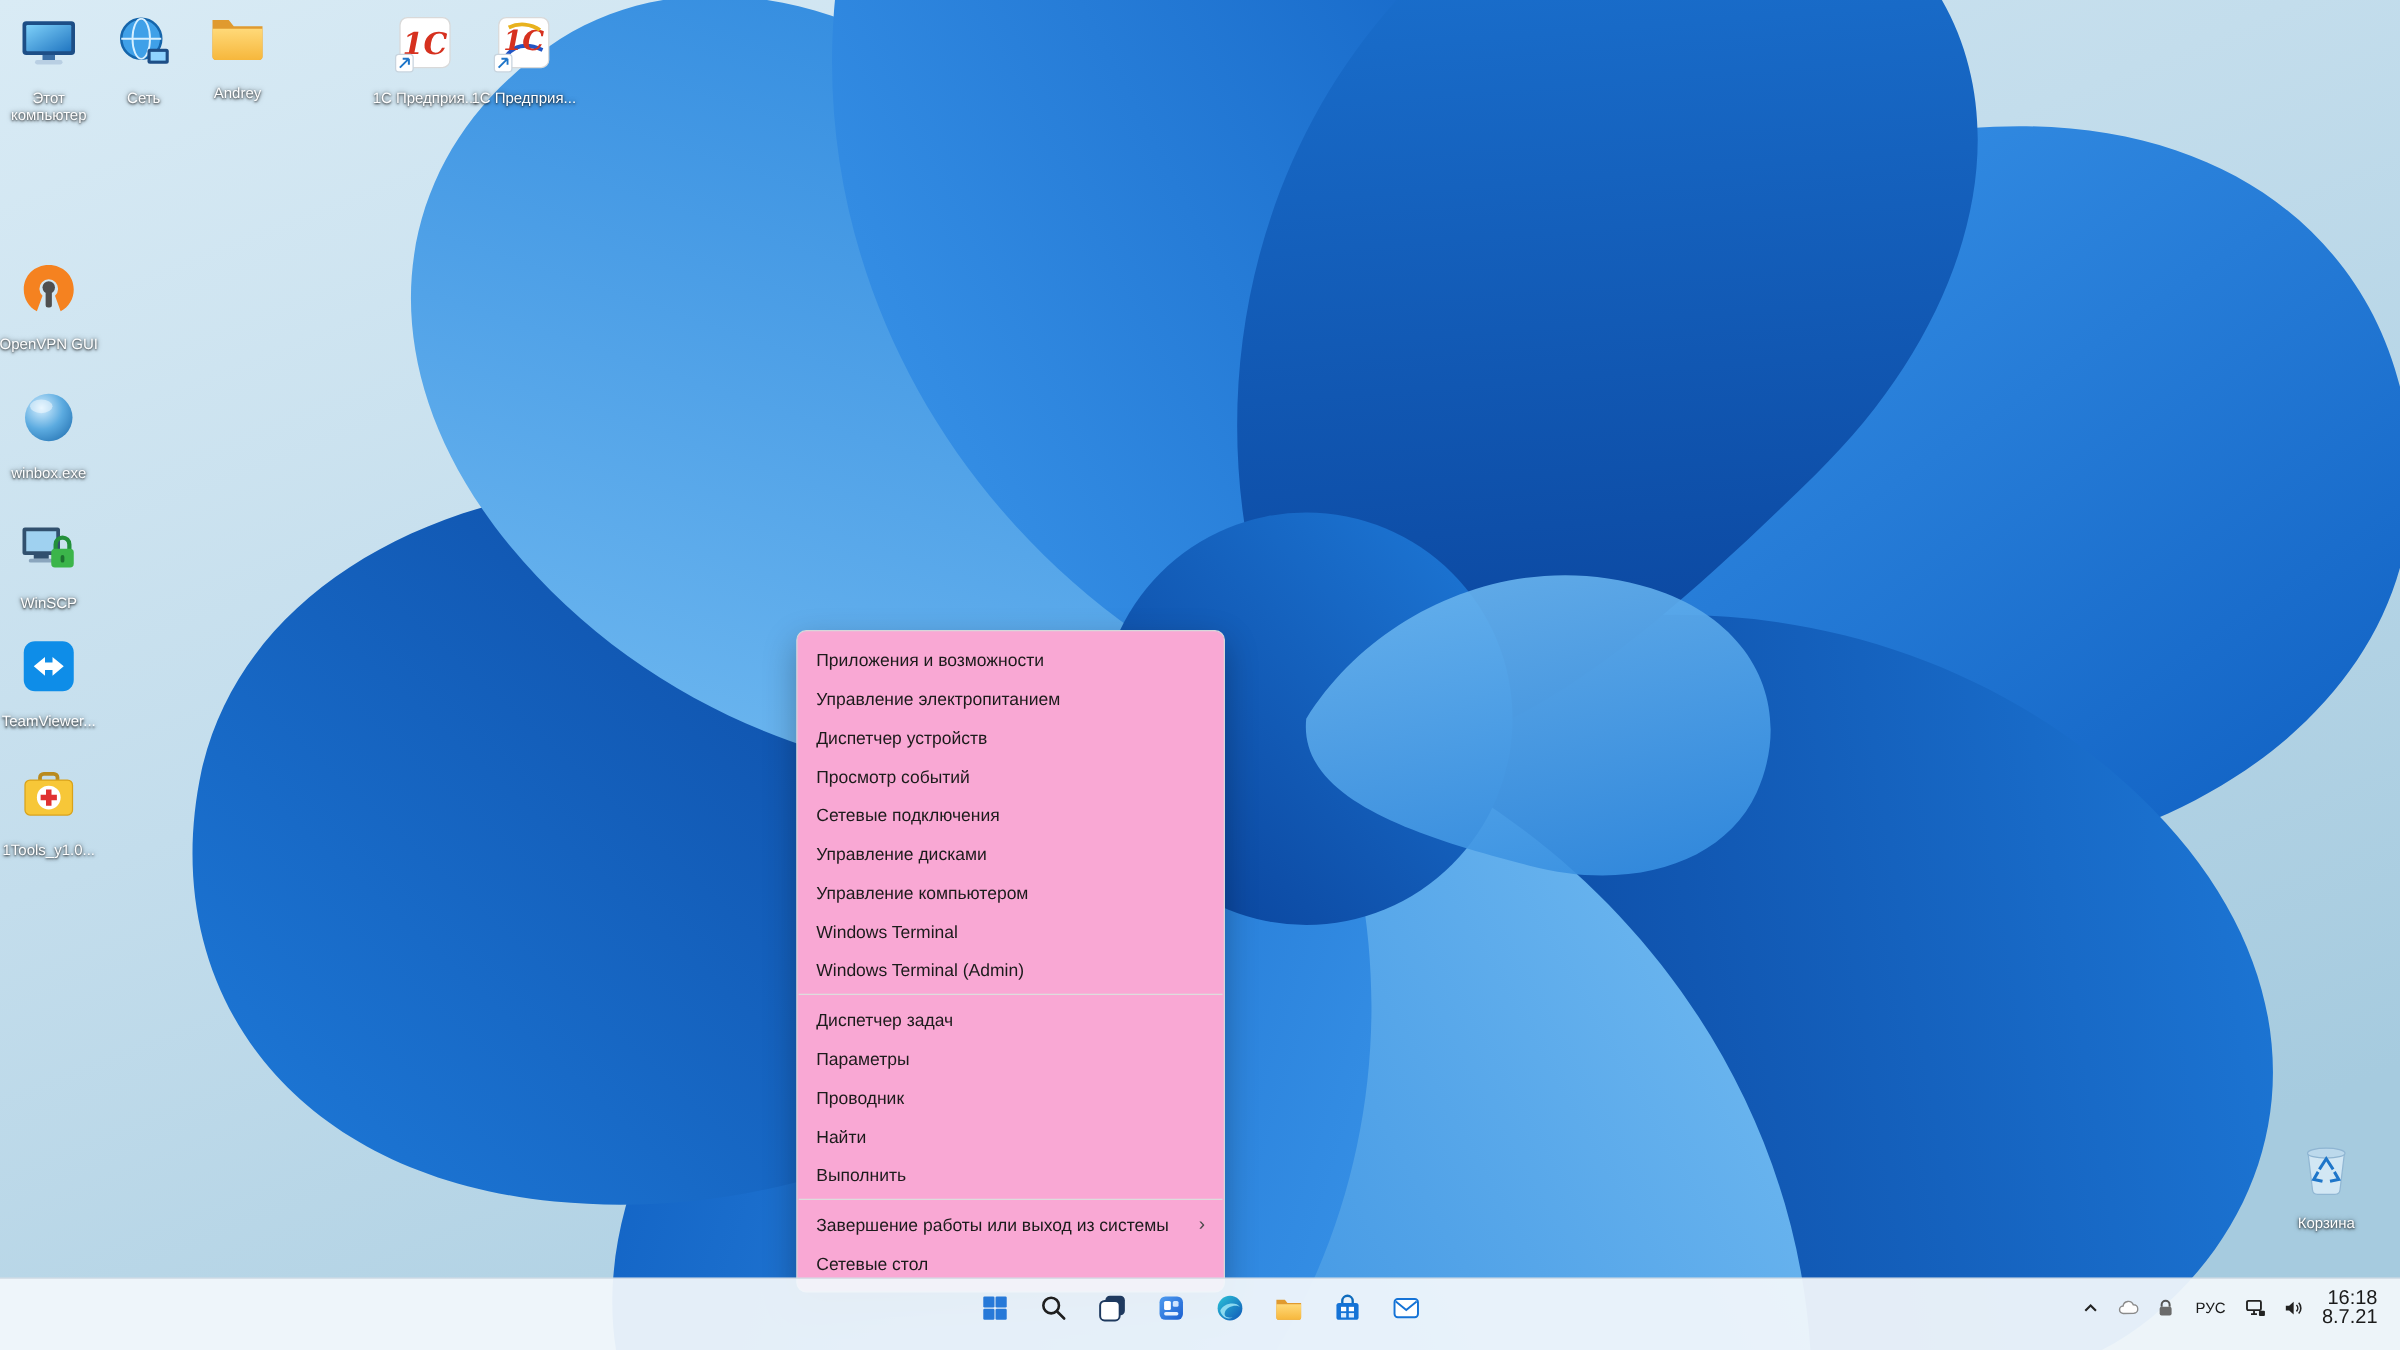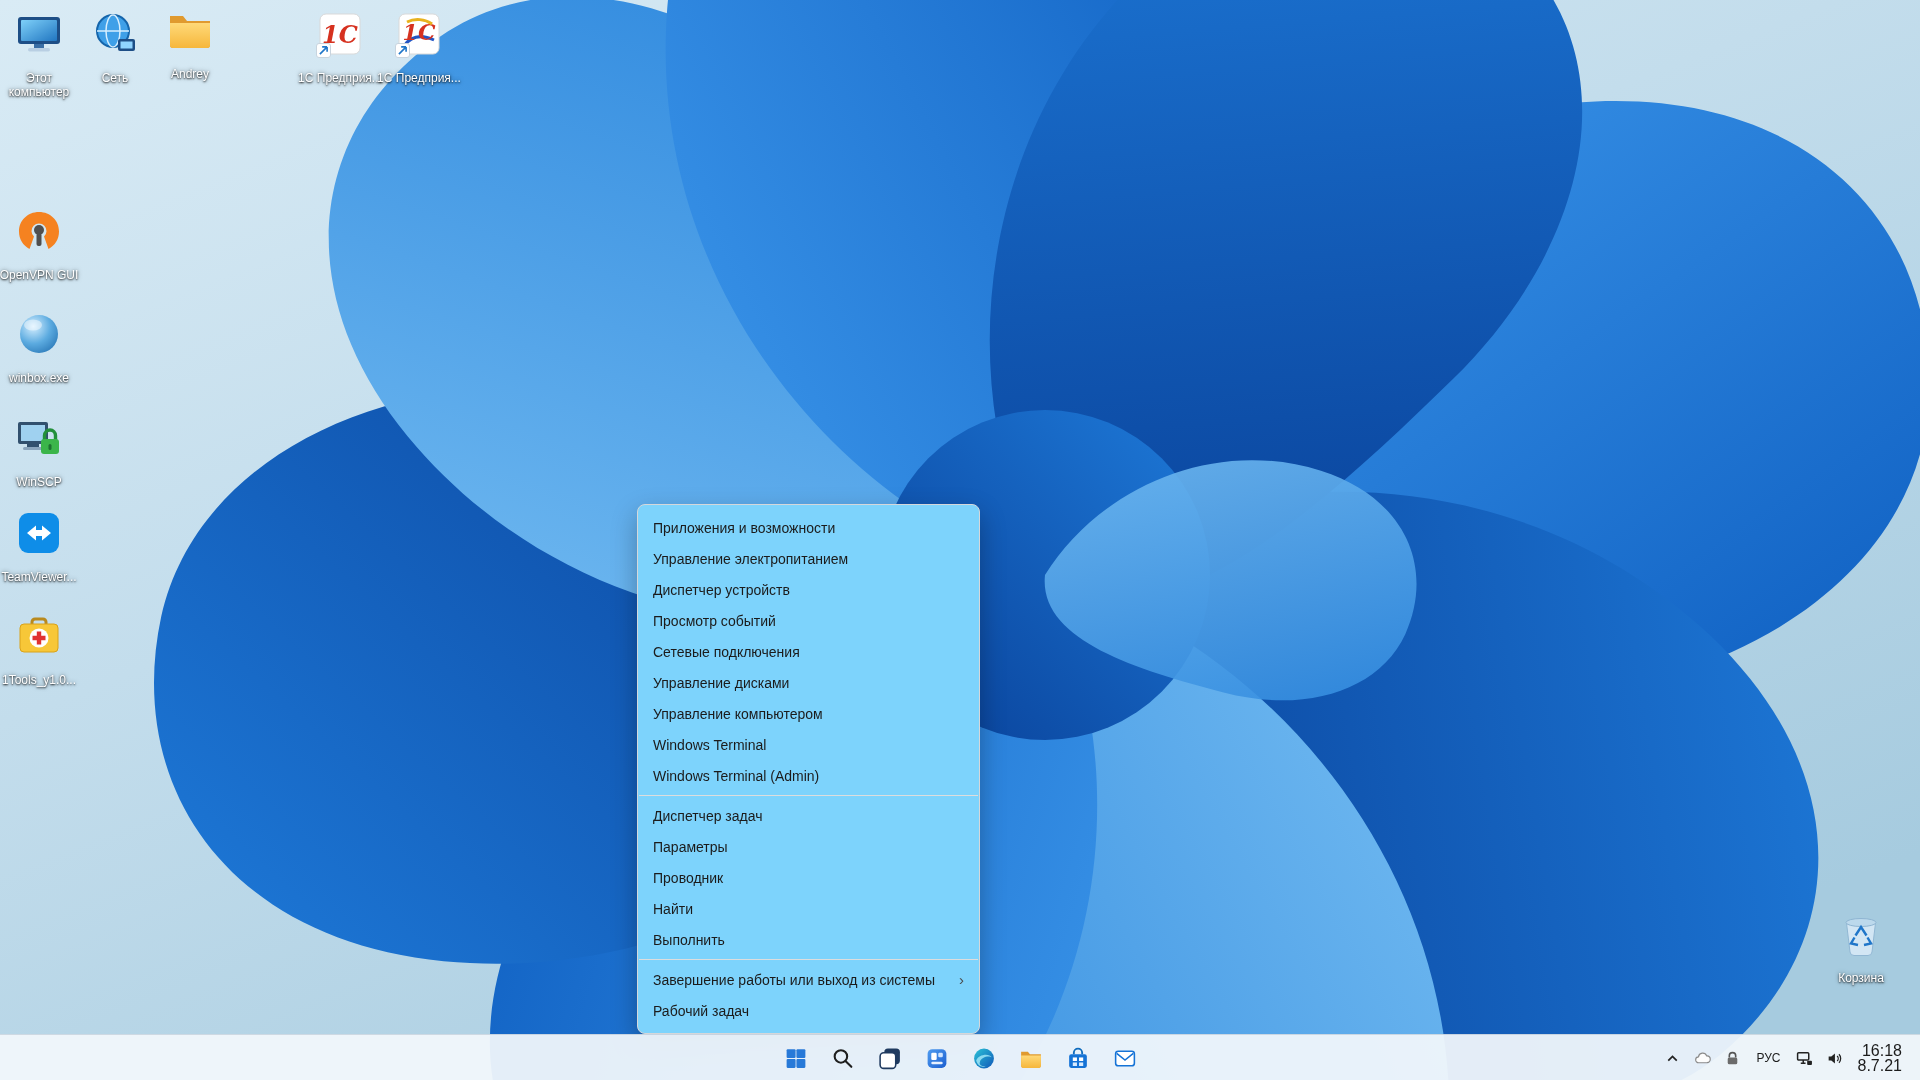--- a/index.html
+++ b/index.html
@@ -33,38 +33,38 @@
   .desk-icon .lbl {
     margin-top: 3px; max-width: 86px;
     font-size: 12px; line-height: 1.18; color: #ffffff; text-align: center;
     text-shadow: 0 1px 2px rgba(0,0,0,.85), 0 0 4px rgba(0,0,0,.5);
     word-wrap: break-word;
   }
 
   
   .wx-menu {
     position: absolute; left: 637px; top: 504px; width: 343px;
-    background: #7dd3fc;
+    background: #f9a8d4;
     border: 1px solid #d5d7da;
     border-radius: 8px;
     box-shadow: 0 10px 26px rgba(0,0,0,.28);
     padding: 7px 0;
     font-size: 14px; color: #1b1b1b;
   }
   .menu-item {
     height: 31px; display: flex; align-items: center;
     padding: 0 15px; white-space: nowrap;
   }
   .menu-item.has-sub { justify-content: space-between; }
   .menu-sep { height: 1px; background: #dddddd; margin: 4px 1px; }
   .chev { color: #4a4a4a; font-size: 15px; padding-left: 10px; }
 
   
   .taskbar {
-    position: absolute; left: 0; right: 0; bottom: 0; height: 46px;
+    position: absolute; left: 0; right: 0; bottom: 0; height: 58px;
     background: rgba(241, 246, 251, 0.94);
     border-top: 1px solid rgba(110, 135, 160, 0.25);
   }
   .tb-center {
     position: absolute; left: 50%; top: 3px; transform: translateX(-50%);
     display: flex; gap: 7px;
   }
   .tb-btn {
     width: 40px; height: 40px; border-radius: 6px;
     display: flex; align-items: center; justify-content: center;
@@ -296,21 +296,21 @@
     <div class="menu-item">Диспетчер задач</div>
     <div class="menu-item">Параметры</div>
     <div class="menu-item">Проводник</div>
     <div class="menu-item">Найти</div>
     <div class="menu-item">Выполнить</div>
     <div class="menu-sep"></div>
     <div class="menu-item has-sub">
       <span>Завершение работы или выход из системы</span>
       <span class="chev">›</span>
     </div>
-    <div class="menu-item">Рабочий задач</div>
+    <div class="menu-item">Сетевые стол</div>
   </div>
 
   <div class="taskbar">
 
     <div class="tb-center">
 
       <div class="tb-btn">
         <svg viewBox="0 0 24 24">
           <rect x="3" y="3" width="8.6" height="8.6" rx="1" fill="#2779d8"></rect>
           <rect x="12.4" y="3" width="8.6" height="8.6" rx="1" fill="#2779d8"></rect>

